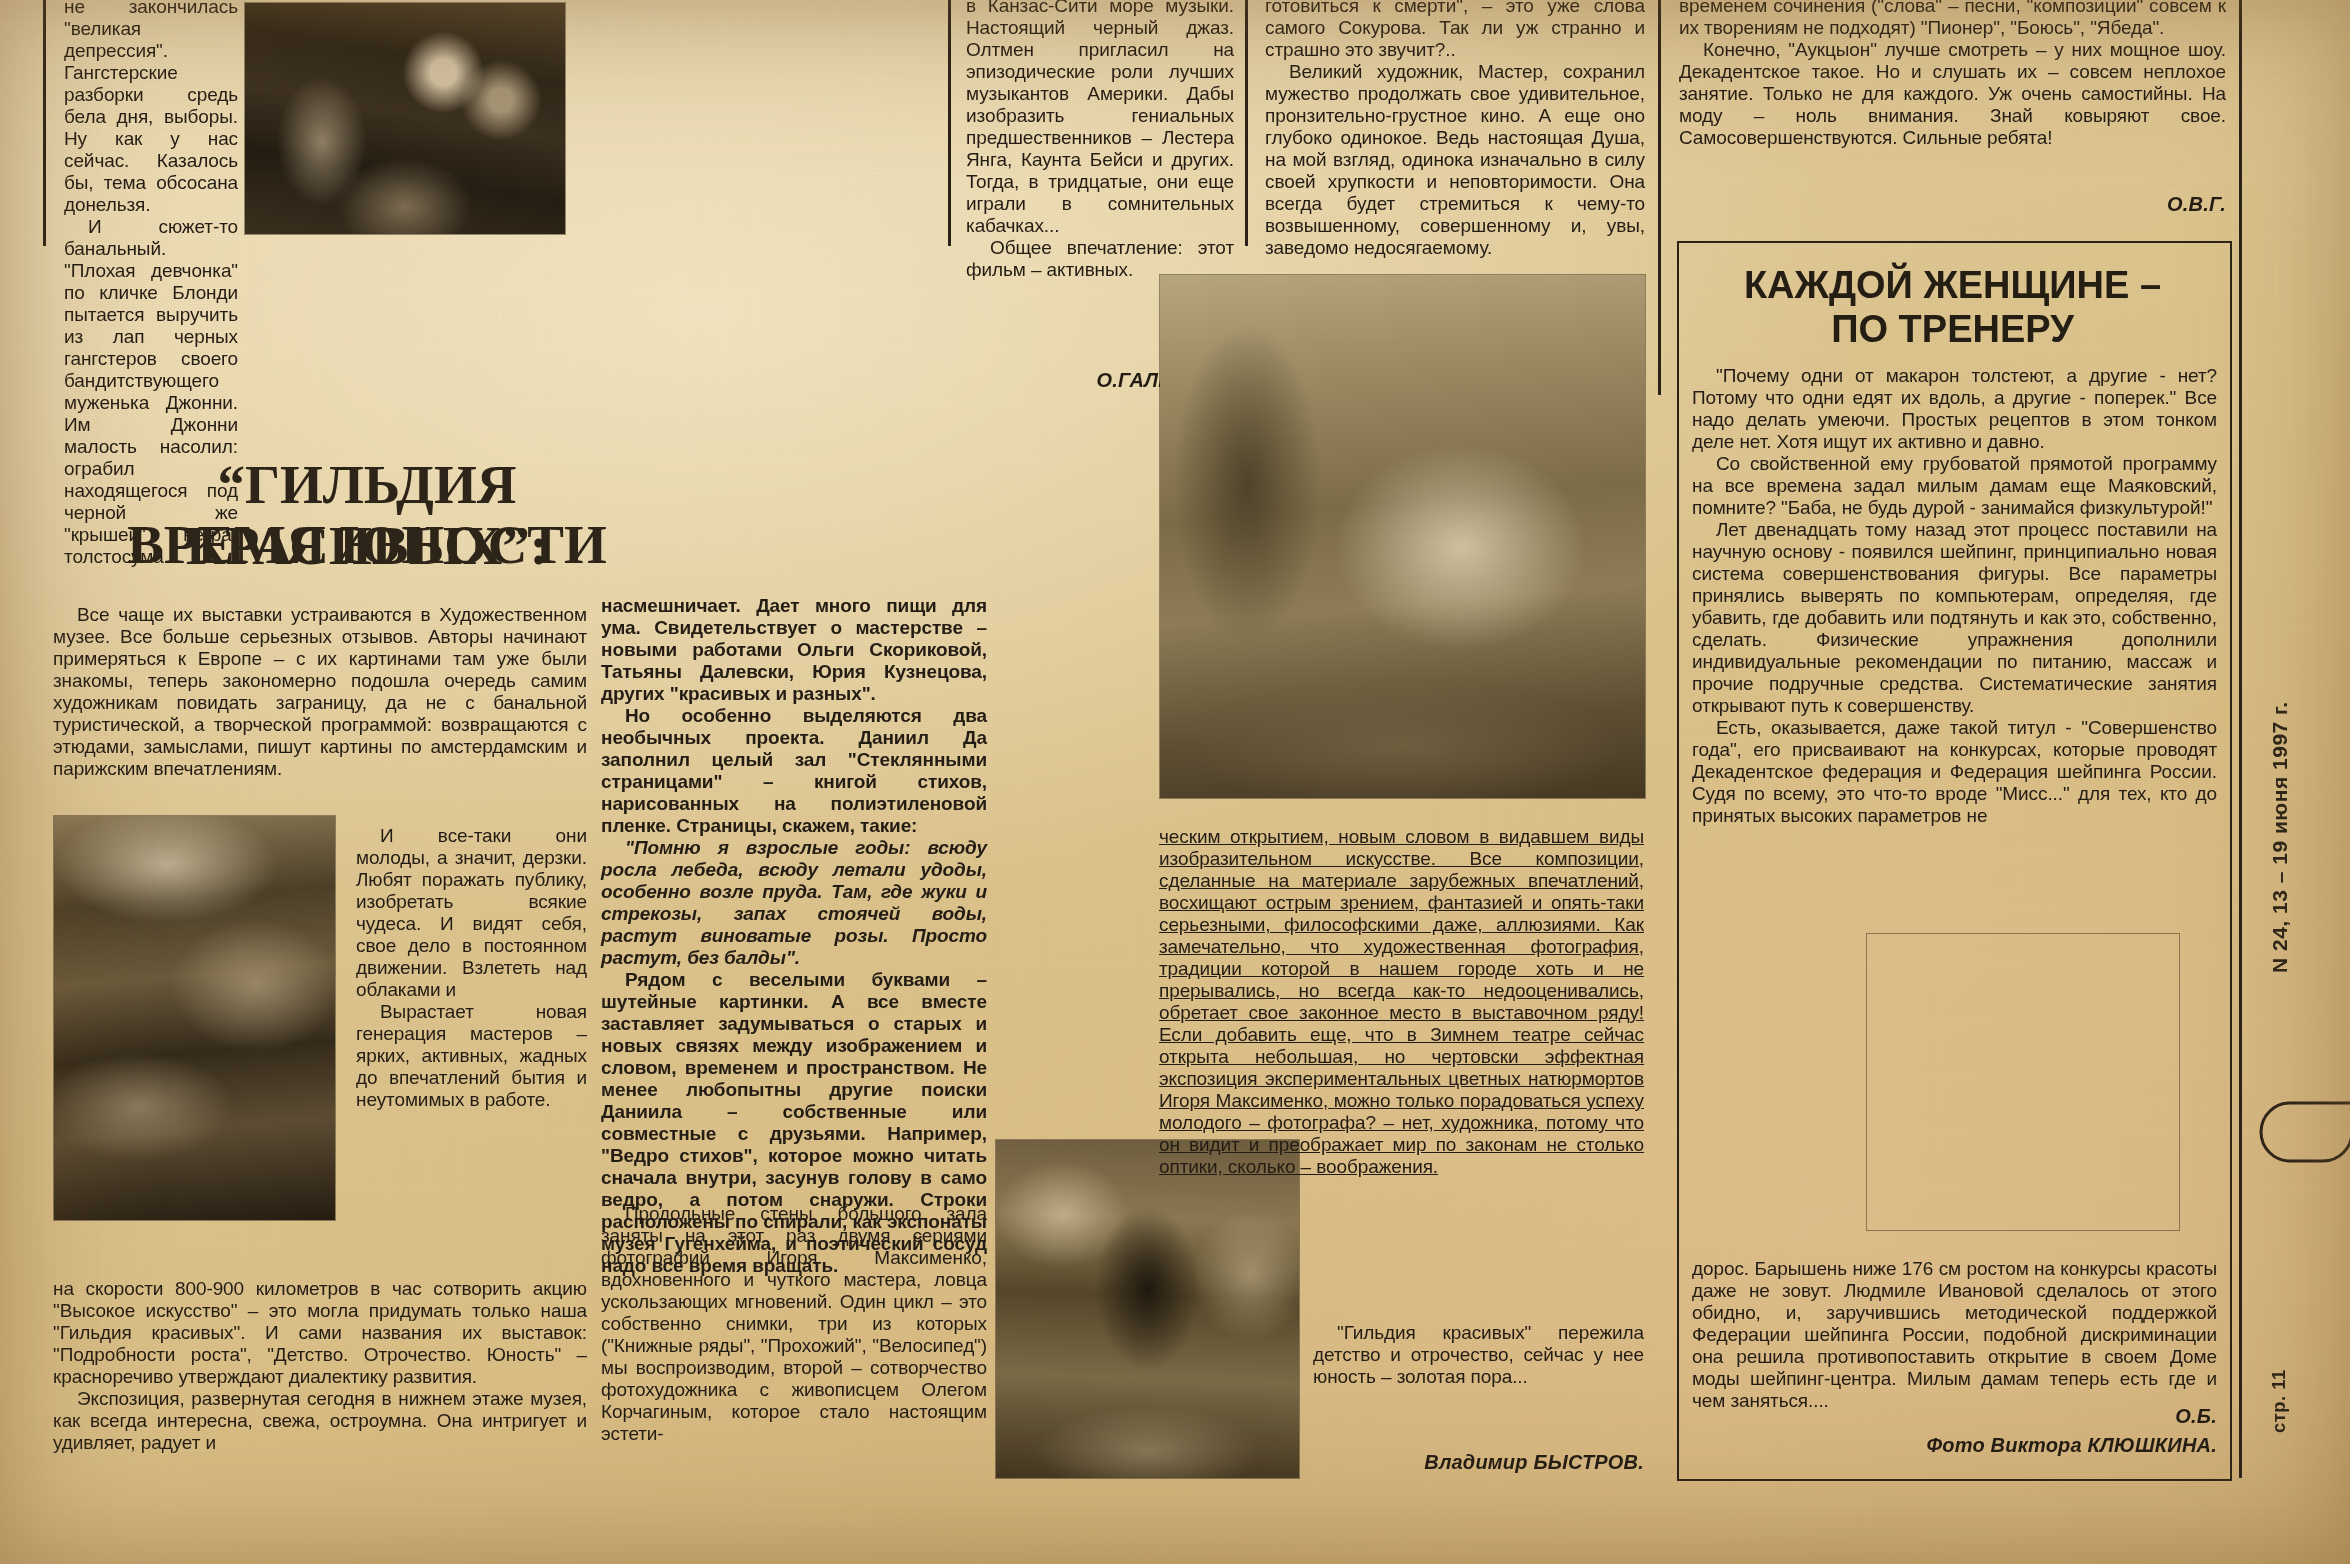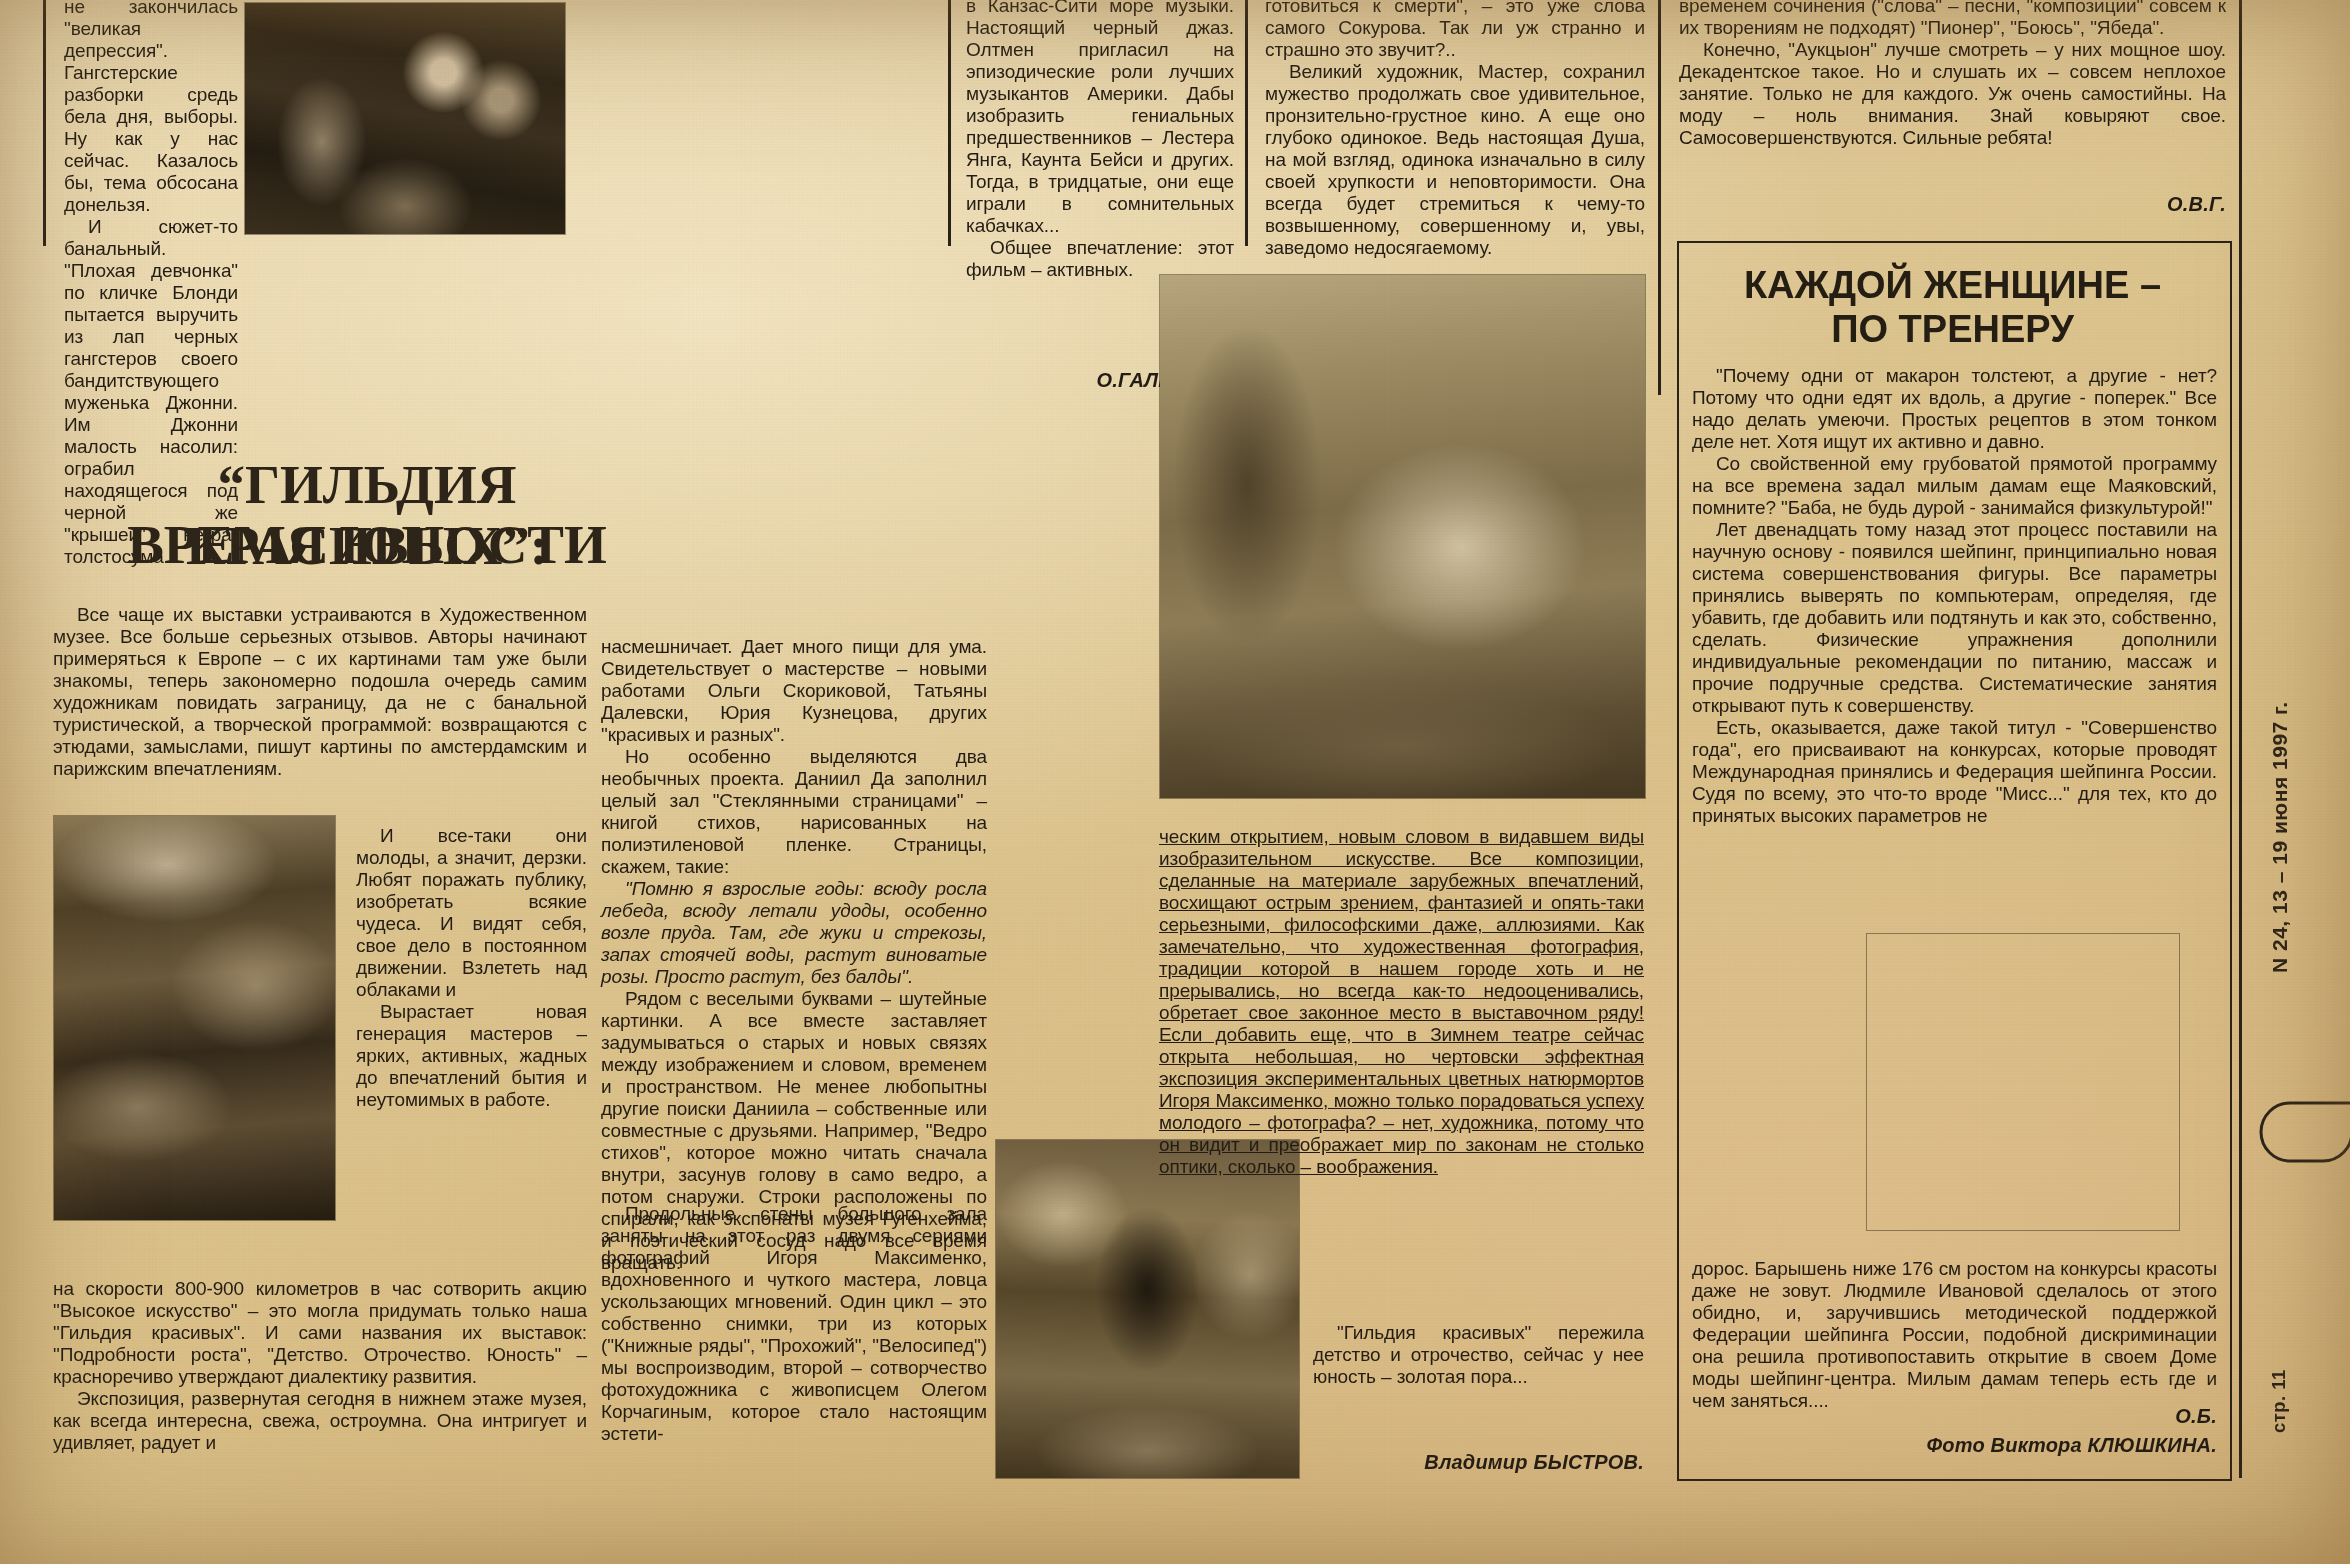--- a/index.html
+++ b/index.html
@@ -108,21 +108,21 @@
   <div class="txt body-col" style="left:356px;top:825px;width:231px;">
     <p class="ind">И все-таки они молоды, а значит, дерзки. Любят поражать публику, изобретать всякие чудеса. И видят себя, свое дело в постоянном движении. Взлететь над облаками и</p>
     <p class="ind">Вырастает новая генерация мастеров – ярких, активных, жадных до впечатлений бытия и неутомимых в работе.</p>
   </div>
 
   <div class="txt body-col" style="left:53px;top:1278px;width:534px;">
     <p>на скорости 800-900 километров в час сотворить акцию "Высокое искусство" – это могла придумать только наша "Гильдия красивых". И сами названия их выставок: "Подробности роста", "Детство. Отрочество. Юность" – красноречиво утверждают диалектику развития.</p>
     <p class="ind">Экспозиция, развернутая сегодня в нижнем этаже музея, как всегда интересна, свежа, остроумна. Она интригует и удивляет, радует и</p>
   </div>
 
-  <div class="txt body-col" style="left:601px;top:636px;width:386px;">
+  <div class="txt body-col" style="left:601px;top:595px;width:386px;font-weight:bold;">
     <p>насмешничает. Дает много пищи для ума. Свидетельствует о мастерстве – новыми работами Ольги Скориковой, Татьяны Далевски, Юрия Кузнецова, других "красивых и разных".</p>
     <p class="ind">Но особенно выделяются два необычных проекта. Даниил Да заполнил целый зал "Стеклянными страницами" – книгой стихов, нарисованных на полиэтиленовой пленке. Страницы, скажем, такие:</p>
     <p class="ind ital">"Помню я взрослые годы: всюду росла лебеда, всюду летали удоды, особенно возле пруда. Там, где жуки и стрекозы, запах стоячей воды, растут виноватые розы. Просто растут, без балды".</p>
     <p class="ind">Рядом с веселыми буквами – шутейные картинки. А все вместе заставляет задумываться о старых и новых связях между изображением и словом, временем и пространством. Не менее любопытны другие поиски Даниила – собственные или совместные с друзьями. Например, "Ведро стихов", которое можно читать сначала внутри, засунув голову в само ведро, а потом снаружи. Строки расположены по спирали, как экспонаты музея Гугенхейма, и поэтический сосуд надо все время вращать.</p>
   </div>
 
   <div class="txt body-col" style="left:601px;top:1203px;width:386px;">
     <p class="ind">Продольные стены большого зала заняты на этот раз двумя сериями фотографий Игоря Максименко, вдохновенного и чуткого мастера, ловца ускользающих мгновений. Один цикл – это собственно снимки, три из которых ("Книжные ряды", "Прохожий", "Велосипед") мы воспроизводим, второй – сотворчество фотохудожника с живописцем Олегом Корчагиным, которое стало настоящим эстети-</p>
   </div>
 
@@ -157,21 +157,21 @@
 
   <div class="boxed" style="left:1677px;top:241px;width:551px;height:1236px;"></div>
 
   <div class="txt hl-sans" style="left:1690px;top:264px;width:525px;font-size:38px;line-height:43px;text-align:center;">КАЖДОЙ ЖЕНЩИНЕ –</div>
   <div class="txt hl-sans" style="left:1690px;top:308px;width:525px;font-size:38px;line-height:43px;text-align:center;">ПО ТРЕНЕРУ</div>
 
   <div class="txt body-col" style="left:1692px;top:365px;width:525px;">
     <p class="ind">"Почему одни от макарон толстеют, а другие - нет? Потому что одни едят их вдоль, а другие - поперек." Все надо делать умеючи. Простых рецептов в этом тонком деле нет. Хотя ищут их активно и давно.</p>
     <p class="ind">Со свойственной ему грубоватой прямотой программу на все времена задал милым дамам еще Маяковский, помните? "Баба, не будь дурой - занимайся физкультурой!"</p>
     <p class="ind">Лет двенадцать тому назад этот процесс поставили на научную основу - появился шейпинг, принципиально новая система совершенствования фигуры. Все параметры принялись выверять по компьютерам, определяя, где убавить, где добавить или подтянуть и как это, собственно, сделать. Физические упражнения дополнили индивидуальные рекомендации по питанию, массаж и прочие подручные средства. Систематические занятия открывают путь к совершенству.</p>
-    <p class="ind">Есть, оказывается, даже такой титул - "Совершенство года", его присваивают на конкурсах, которые проводят Международная принялись и Федерация шейпинга России. Судя по всему, это что-то вроде "Мисс..." для тех, кто до принятых высоких параметров не</p>
+    <p class="ind">Есть, оказывается, даже такой титул - "Совершенство года", его присваивают на конкурсах, которые проводят Декадентское федерация и Федерация шейпинга России. Судя по всему, это что-то вроде "Мисс..." для тех, кто до принятых высоких параметров не</p>
   </div>
 
   <div class="photo" style="left:1866px;top:933px;width:312px;height:296px;">
     <div class="ph-in" style="
        background:
          radial-gradient(ellipse 16% 30% at 28% 30%, rgba(30,24,14,.95), rgba(0,0,0,0) 72%),
          radial-gradient(ellipse 16% 30% at 58% 28%, rgba(30,24,14,.95), rgba(0,0,0,0) 72%),
          radial-gradient(ellipse 16% 16% at 30% 64%, rgba(44,36,20,.8), rgba(0,0,0,0) 74%),
          radial-gradient(ellipse 14% 14% at 62% 66%, rgba(44,36,20,.75), rgba(0,0,0,0) 74%),
          radial-gradient(ellipse 14% 12% at 86% 68%, rgba(50,40,22,.7), rgba(0,0,0,0) 74%),

